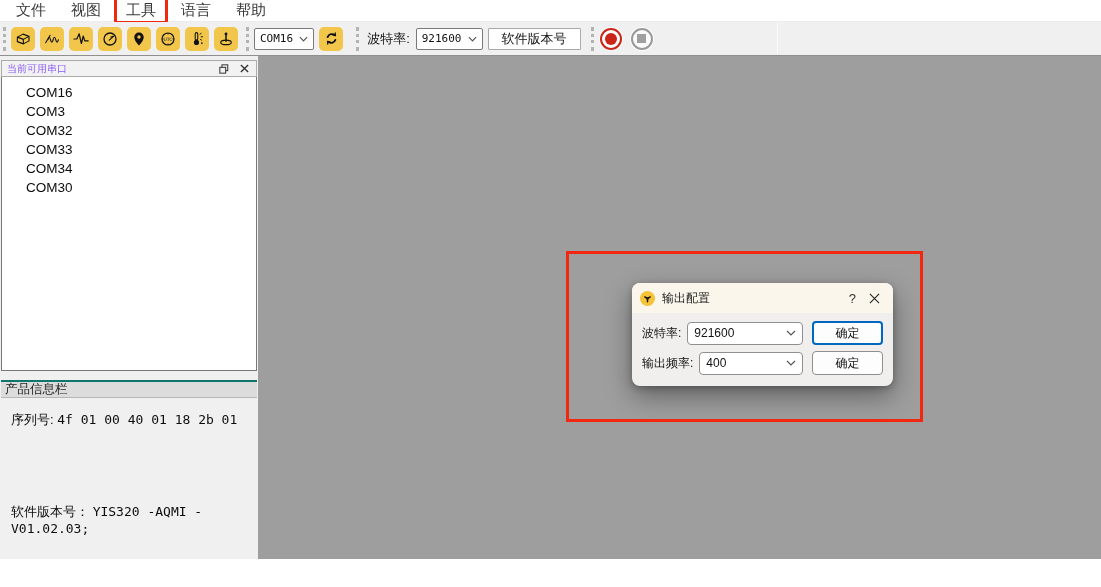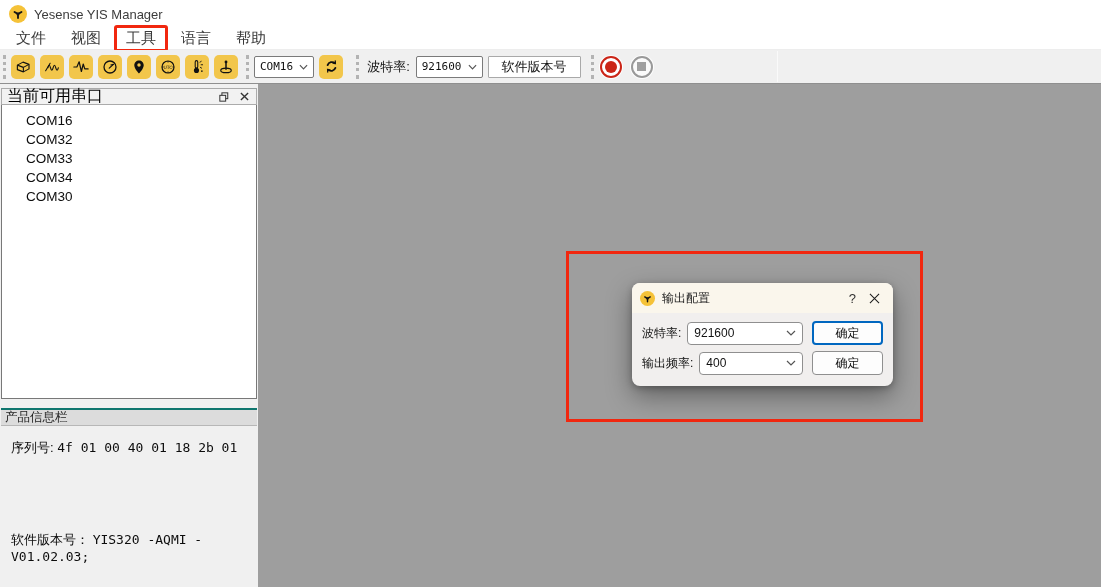--- a/index.html
+++ b/index.html
@@ -30,21 +30,21 @@
   .circle-btn { width:24px; height:24px; border-radius:50%; background:#fdfdfd; display:inline-flex; align-items:center; justify-content:center; margin-right:7px; cursor:pointer; border:none; padding:0; }
   .rec-ring { width:22px; height:22px; border:2px solid #cb2517; border-radius:50%; background:#fff; display:flex; align-items:center; justify-content:center; }
   .rec-dot { width:12px; height:12px; border-radius:50%; background:#cb2517; }
   .stop-ring { width:22px; height:22px; border:2px solid #999; border-radius:50%; background:#fbfbfb; display:flex; align-items:center; justify-content:center; }
   .stop-sq { width:9px; height:9px; background:#a0a0a0; }
 
   
   .main-row { display:flex; height:503px; }
   .dock { width:258px; background:#f0f0f0; padding:4px 1px 0 1px; display:flex; flex-direction:column; }
   .dock-titlebar { height:17px; background:#f2f2f2; border:1px solid #ababab; display:flex; align-items:center; padding:0 5px; }
-  .dock-title { font-size:16px; color:#000000; flex:1; }
+  .dock-title { font-size:10px; color:#8b5cf6; flex:1; }
   .dock-titlebar .ticon { display:inline-flex; align-items:center; justify-content:center; width:14px; height:14px; margin-left:6px; cursor:pointer; }
   .port-list { background:#fff; border:1px solid #787878; border-top:none; height:294px; padding-top:6px; overflow:hidden; }
   .port-item { height:19px; line-height:19px; padding-left:24px; font-size:13.5px; color:#0d0d0d; cursor:default; }
   .dock-splitter { height:9px; }
   .info-header { height:18px; background:#dcdcdc; border-top:2px solid #0f766e; border-bottom:1px solid #b7b7b7; display:flex; align-items:center; padding-left:4px; font-size:12.5px; color:#1e1e1e; }
   .info-body { flex:1; background:#f0f0f0; padding:13px 0 4px 10px; font-size:13px; color:#0d0d0d; }
   .mono { font-family:"DejaVu Sans Mono","Liberation Mono",monospace; font-size:13px; }
   .info-line2 { margin-top:74px; }
 
   .canvas { flex:1; background:#9e9e9e; position:relative; }
@@ -64,33 +64,20 @@
   .dlg-combo { flex:1; margin:0 9px 0 6px; height:23px; background:#fff; border:1px solid #8f8f8f; border-radius:4px; display:flex; align-items:center; justify-content:space-between; padding:0 6px; cursor:pointer; }
   .dlg-combo .val { font-size:12px; color:#111; }
   .dlg-btn { width:71px; height:24px; background:#fdfdfd; border:1px solid #8f8f8f; border-radius:4px; font-size:12px; color:#111; cursor:pointer; font-family:inherit; flex:0 0 auto;text-align:center; }
   .dlg-btn.default { border:2px solid #0067c0; }
 </style>
 </head>
 <body>
 
 <div id="window">
 
-  <div class="titlebar">
-    <span class="logo-badge">
-      <svg width="14" height="14" viewBox="0 0 24 24">
-        <g fill="#151515">
-          <rect x="10.4" y="11.5" width="3.2" height="9" rx="1.6"></rect>
-          <rect x="10.4" y="11.5" width="3.2" height="9" rx="1.6" transform="rotate(120 12 12)"></rect>
-          <rect x="10.4" y="11.5" width="3.2" height="9" rx="1.6" transform="rotate(240 12 12)"></rect>
-          <circle cx="12" cy="12" r="2.6"></circle>
-        </g>
-      </svg>
-    </span>
-    <span class="app-title">Yesense YIS Manager</span>
-  </div>
 
   <div class="menubar">
     <span class="menu-item">文件</span>
     <span class="menu-item">视图</span>
     <span class="menu-item">
       <span>工具</span>
       <span class="menu-annotation"></span>
     </span>
     <span class="menu-item">语言</span>
     <span class="menu-item">帮助</span>
@@ -208,20 +195,21 @@
           </svg>
         </span>
         <span class="ticon">
           <svg width="9" height="9" viewBox="0 0 10 10" stroke="#333" stroke-width="1.5">
               <path d="M1 1 L9 9 M9 1 L1 9"></path>
             </svg>
         </span>
       </div>
       <div class="port-list">
         <div class="port-item">COM16</div>
+        <div class="port-item">COM3</div>
         <div class="port-item">COM32</div>
         <div class="port-item">COM33</div>
         <div class="port-item">COM34</div>
         <div class="port-item">COM30</div>
       </div>
       <div class="dock-splitter"></div>
       <div class="info-header">产品信息栏</div>
       <div class="info-body">
         <div>
           <span>序列号:</span>

